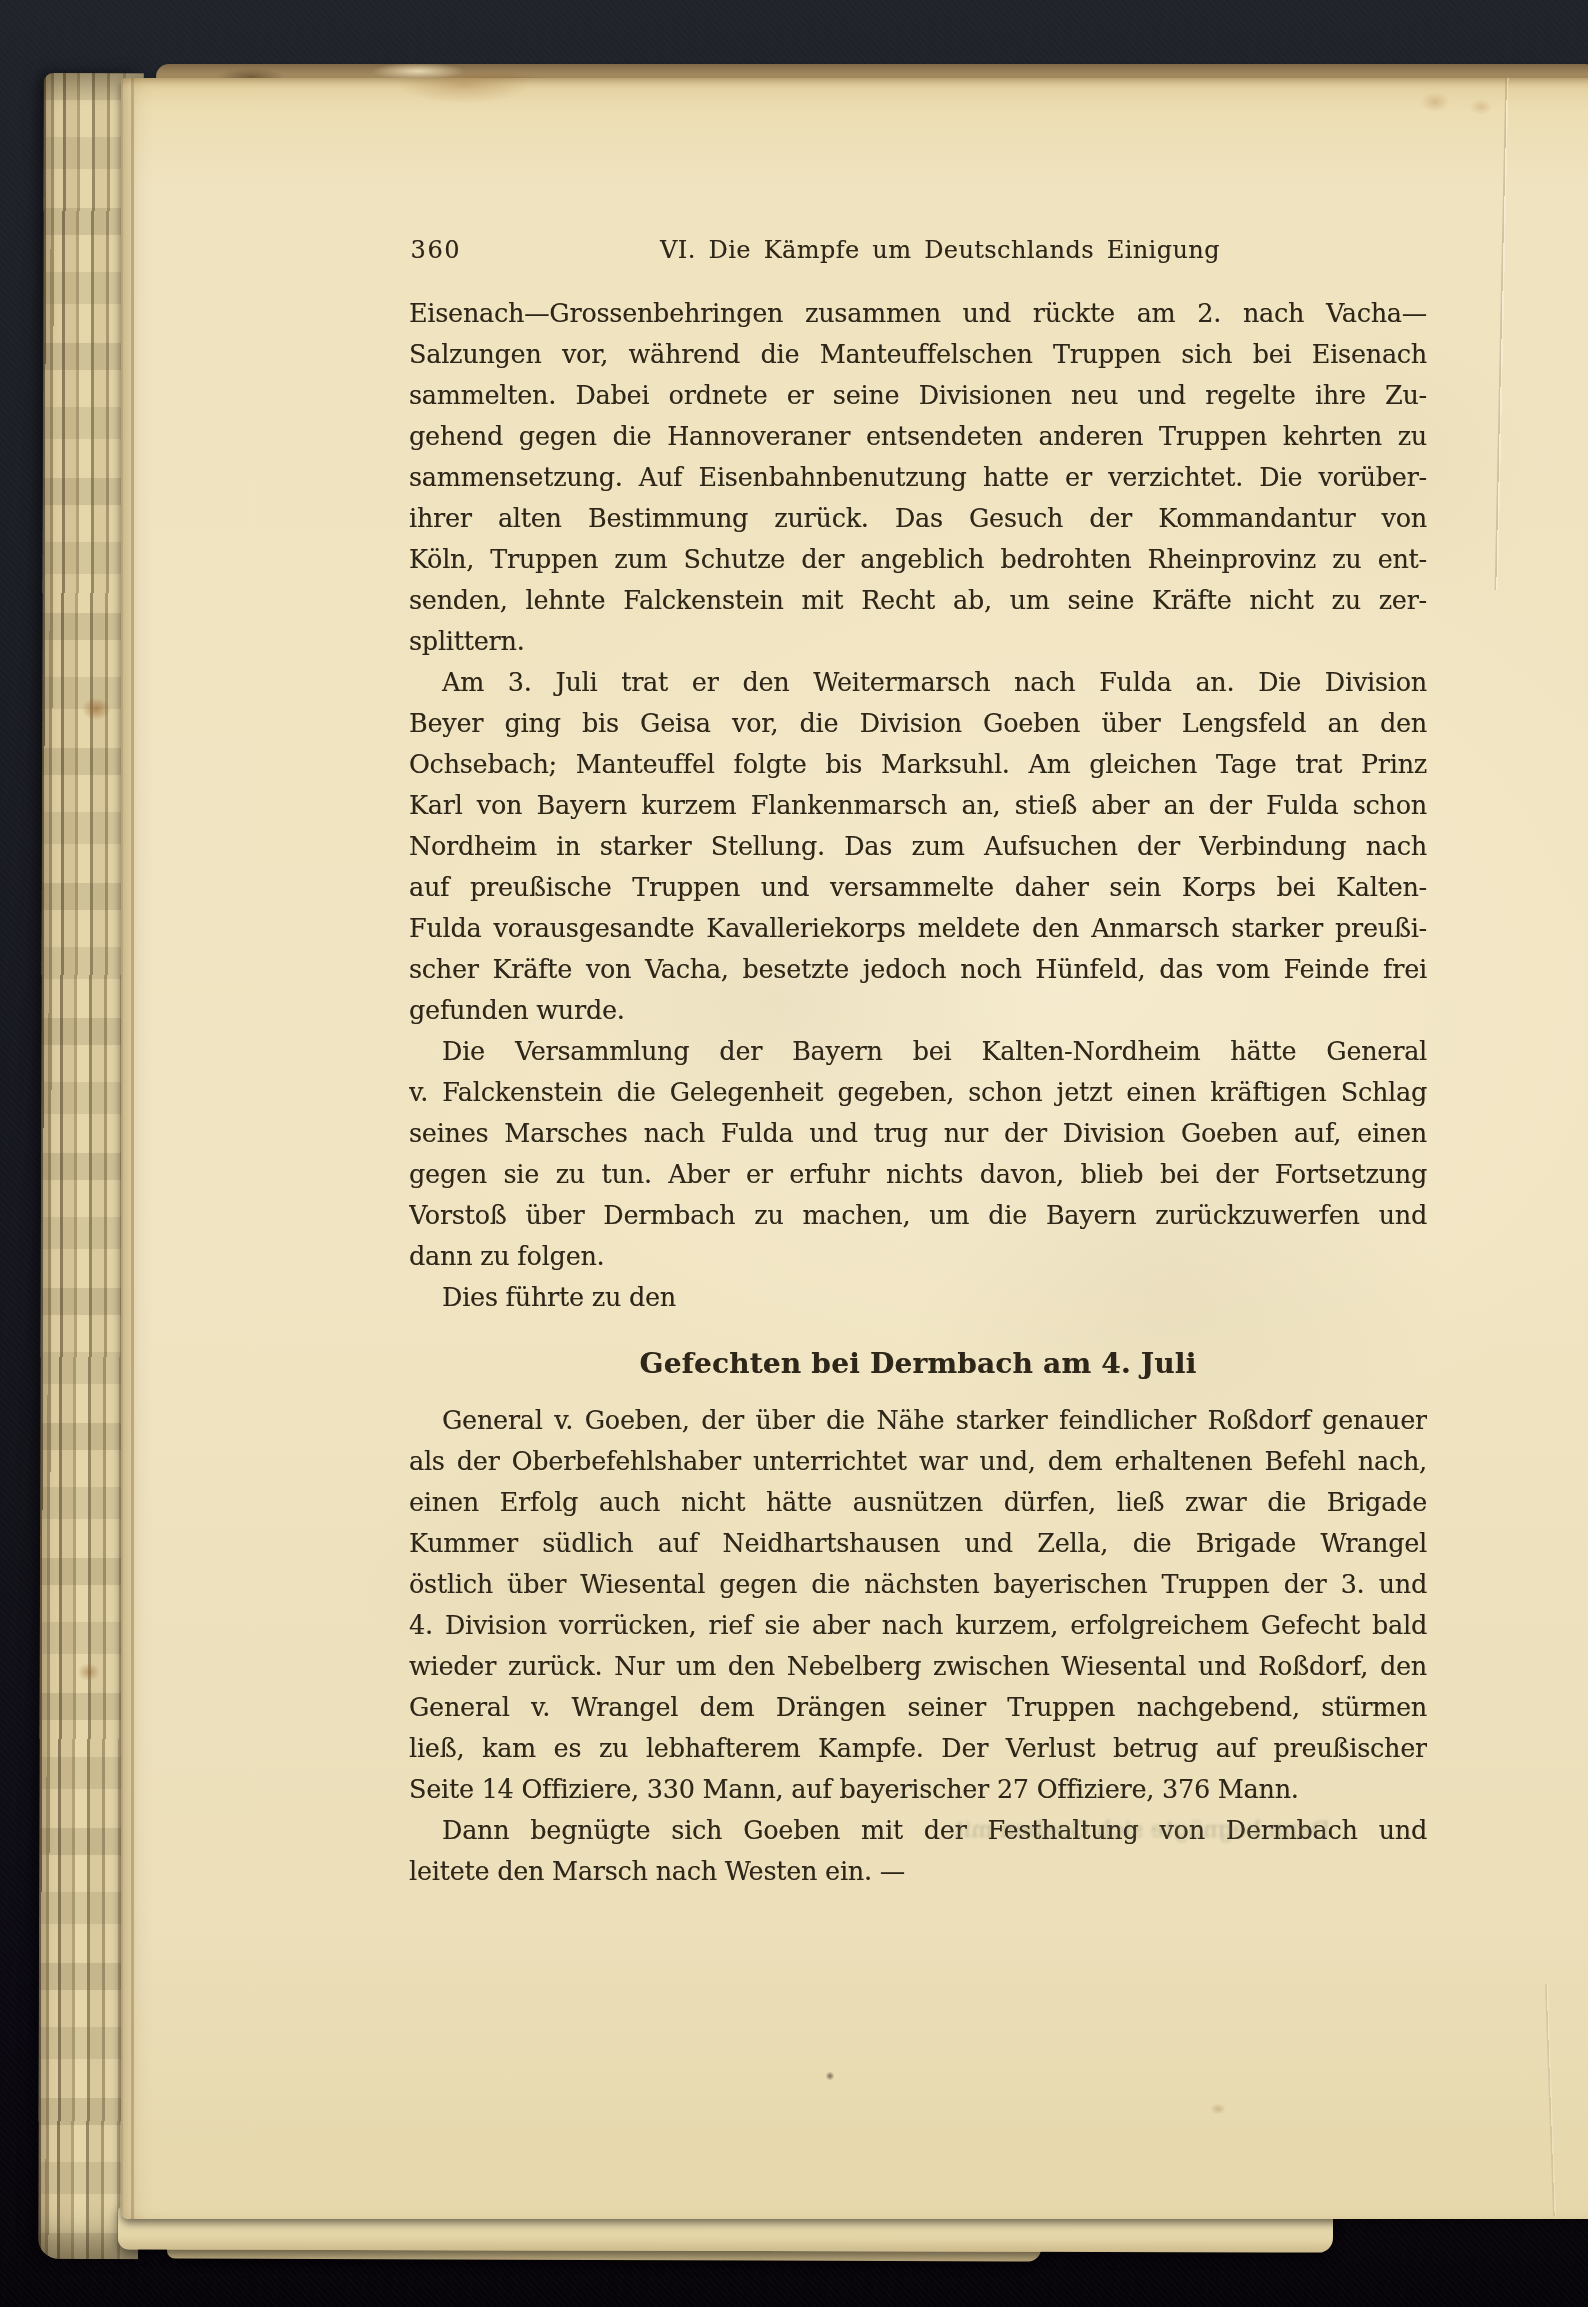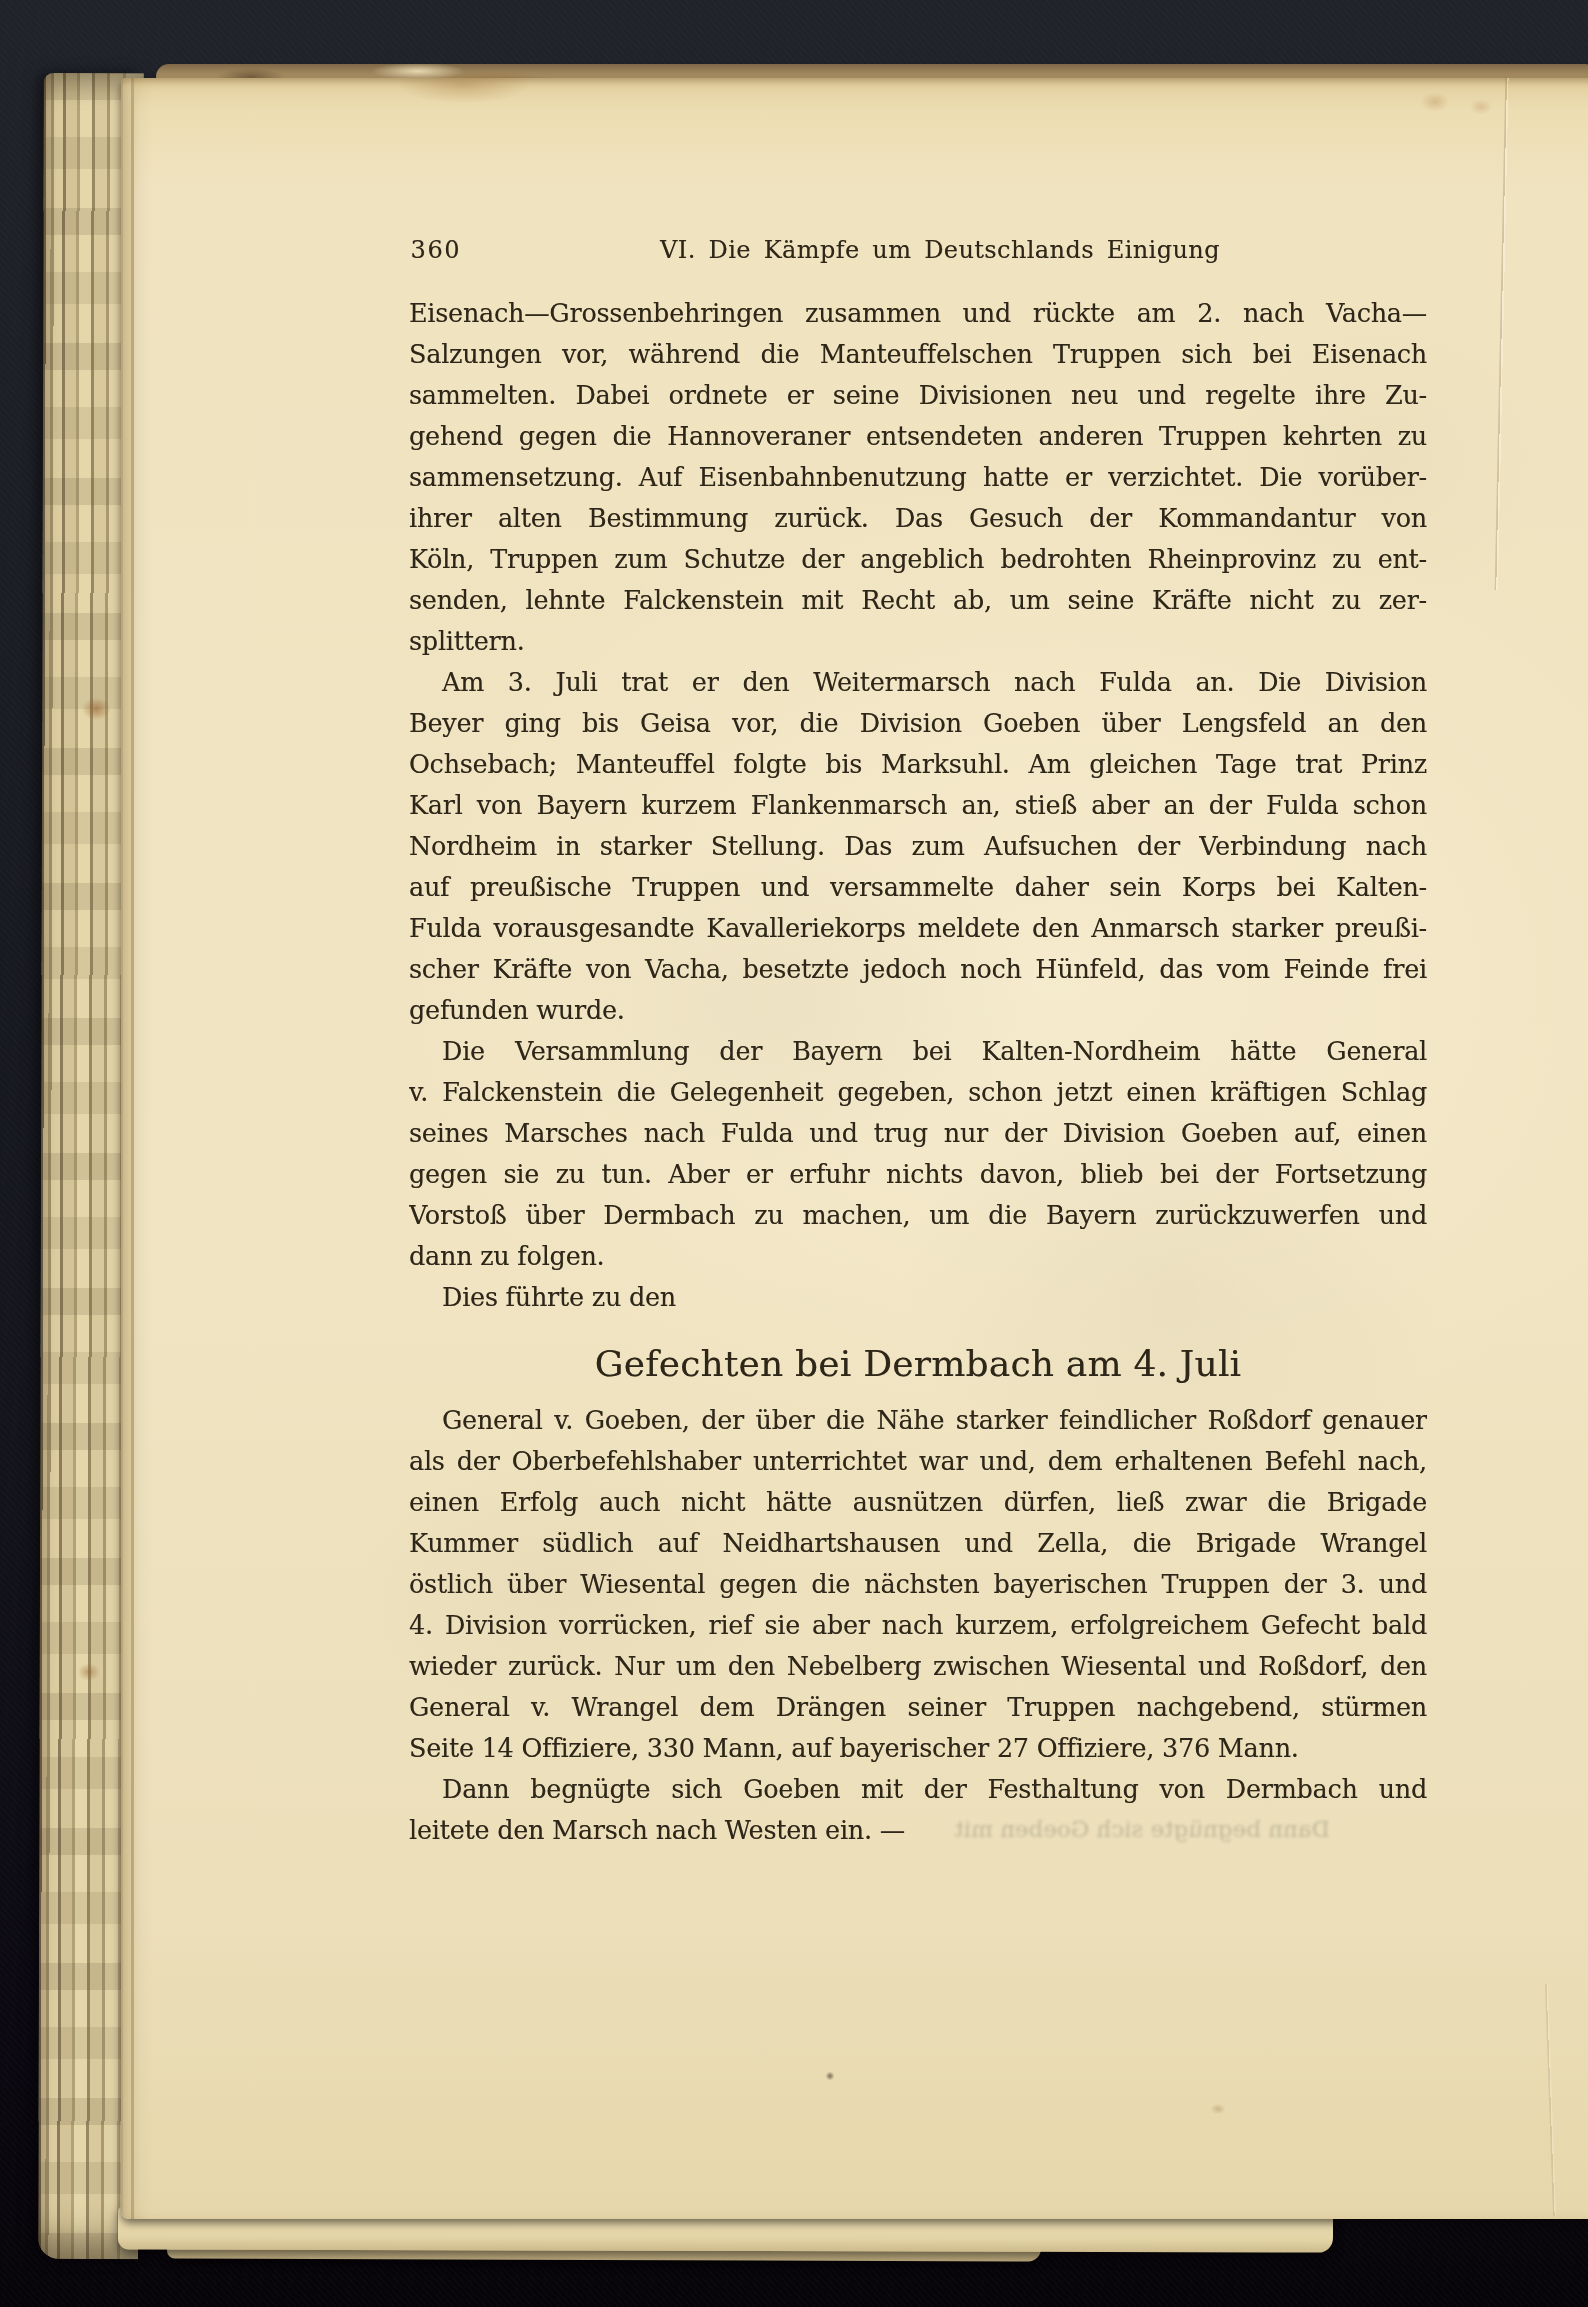--- a/index.html
+++ b/index.html
@@ -114,21 +114,21 @@
   }
   .paragraph{margin:0;}
   .line{
     height:41px;overflow:hidden;
     text-align:justify;text-align-last:justify;
   }
   .line.last{text-align-last:left;}
   .line.indent{text-indent:33px;}
   .section-heading{
     margin:27px 0 17.5px 0;height:37px;line-height:37px;
-    text-align:center;font-weight:normal;font-size:36px;letter-spacing:0.2px;
+    text-align:center;font-weight:bold;font-size:28px;letter-spacing:0.2px;
   }
 
   
   .ghost{
     position:absolute;top:1734px;left:540px;width:381px;height:35px;
     transform:scaleX(-1);filter:blur(1.6px);opacity:.34;color:#6f705c;
     font-size:23px;line-height:35px;white-space:nowrap;overflow:hidden;
     pointer-events:none;
   }
 </style>
@@ -193,20 +193,21 @@
           <div class="section-heading">Gefechten bei Dermbach am 4. Juli</div>
           <div class="paragraph">
             <div class="line indent">General v. Goeben, der über die Nähe starker feindlicher Roßdorf genauer</div>
             <div class="line">als der Oberbefehlshaber unterrichtet war und, dem erhaltenen Befehl nach,</div>
             <div class="line">einen Erfolg auch nicht hätte ausnützen dürfen, ließ zwar die Brigade</div>
             <div class="line">Kummer südlich auf Neidhartshausen und Zella, die Brigade Wrangel</div>
             <div class="line">östlich über Wiesental gegen die nächsten bayerischen Truppen der 3. und</div>
             <div class="line">4. Division vorrücken, rief sie aber nach kurzem, erfolgreichem Gefecht bald</div>
             <div class="line">wieder zurück. Nur um den Nebelberg zwischen Wiesental und Roßdorf, den</div>
             <div class="line">General v. Wrangel dem Drängen seiner Truppen nachgebend, stürmen</div>
+            <div class="line">ließ, kam es zu lebhafterem Kampfe.  Der Verlust betrug auf preußischer</div>
             <div class="line last">Seite 14 Offiziere, 330 Mann, auf bayerischer 27 Offiziere, 376 Mann.</div>
           </div>
           <div class="paragraph">
             <div class="line indent">Dann begnügte sich Goeben mit der Festhaltung von Dermbach und</div>
             <div class="line last">leitete den Marsch nach Westen ein. —</div>
           </div>
         </div>
 
       <div class="ghost">Dann begnügte sich Goeben mit der Festhaltung von Dermbach und</div>
     </div>

